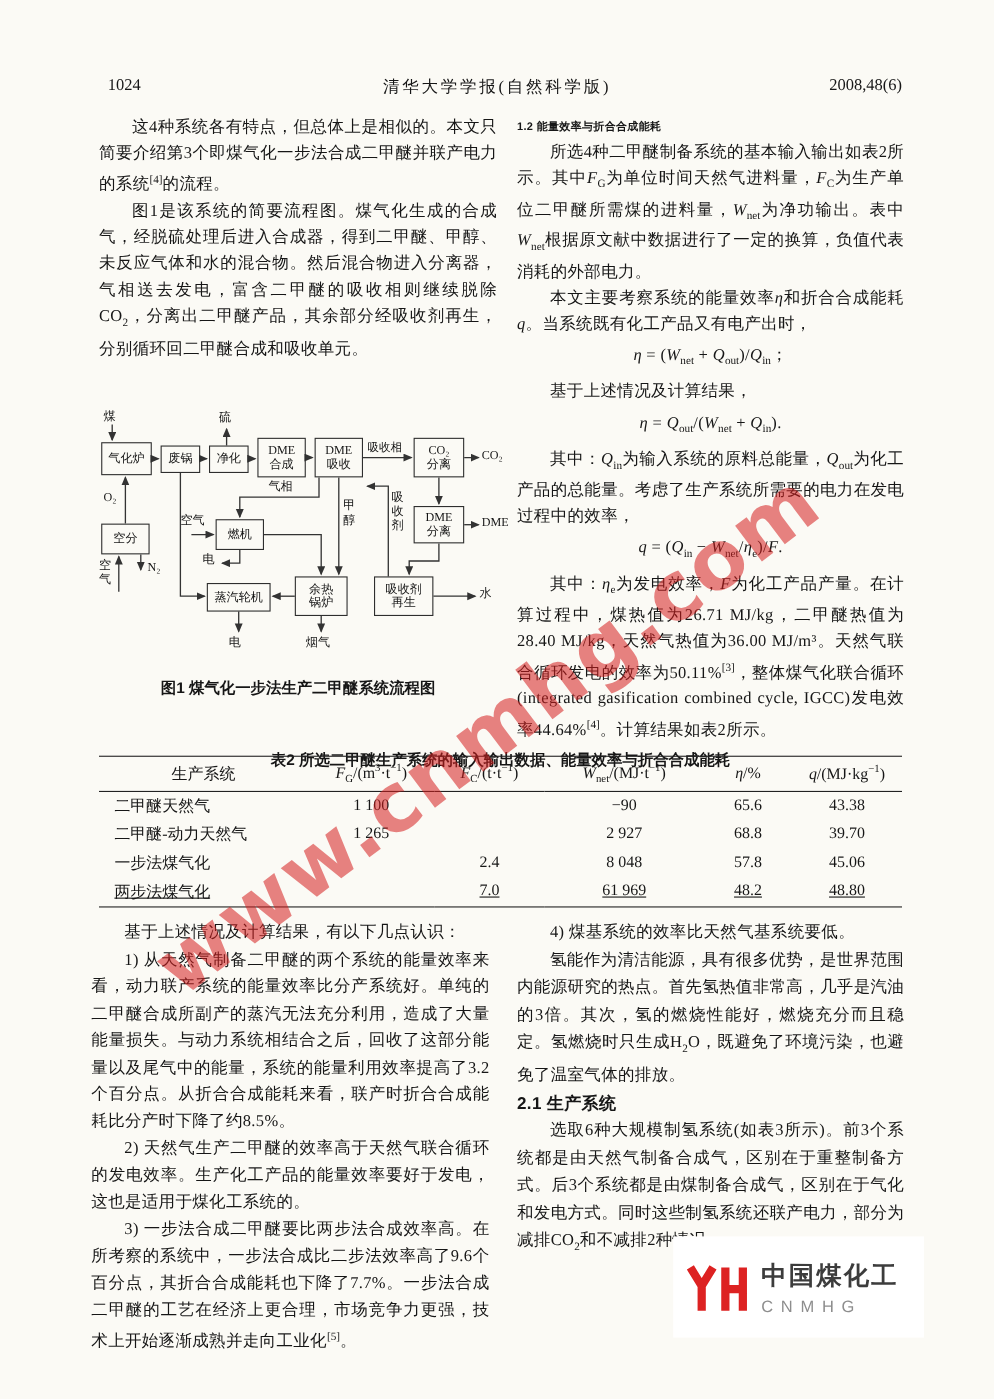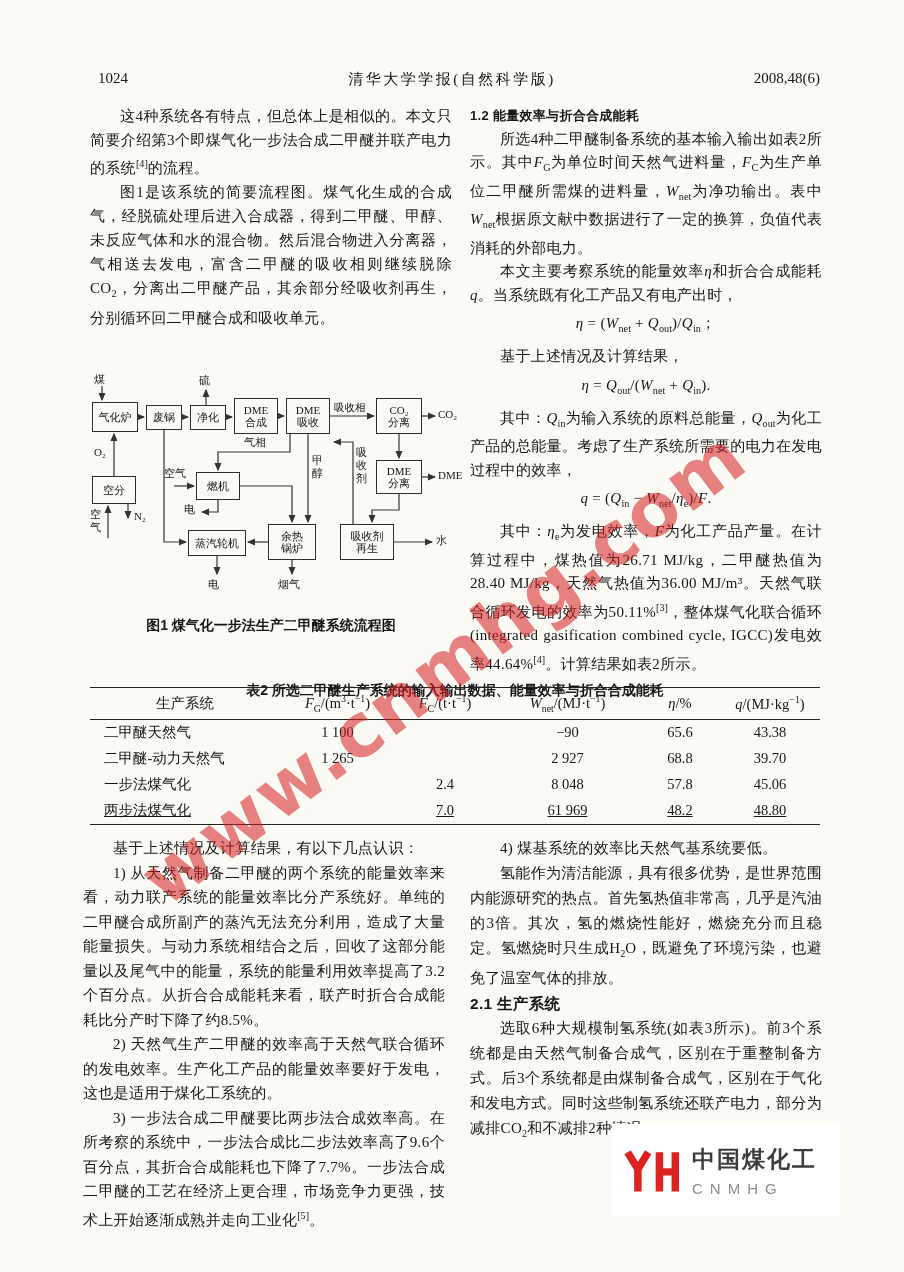--- a/index.html
+++ b/index.html
@@ -13,21 +13,21 @@
   
   .col{position:absolute;text-align:justify;font-size:15px;letter-spacing:.3px;}
   .col p{margin:0;text-indent:2em;}
   .lefttop{left:90px;top:104px;width:362px;line-height:24px;}
   .leftbottom{left:83px;top:836px;width:362px;line-height:24.5px;}
   .righttop{left:470px;top:104px;width:352px;line-height:23.5px;}
   .rightbottom{left:470px;top:836px;width:352px;line-height:25px;}
   sub,sup{font-size:68%;letter-spacing:0;}
   i{font-style:italic;}
   .hsec{font-family:"Liberation Sans","DejaVu Sans",sans-serif;font-weight:bold;text-indent:0 !important;}
-  .h12{font-size:13px;margin:0 0 9px 0;}
+  .h12{font-size:10px;margin:0 0 9px 0;}
   .h2{font-size:17px;margin:16px 0 11px 0;}
   .h21{font-size:15.5px;margin:13px 0 11px 0;}
   .formula{text-indent:0;text-align:center;margin:4px 0;line-height:24px;}
   
   .figure{position:absolute;left:88px;top:372px;width:380px;height:237px;}
   .figure svg{position:absolute;left:0;top:0;}
   .fbox{position:absolute;border:1.2px solid #2e2e2e;display:flex;align-items:center;justify-content:center;
         text-align:center;font-size:11px;line-height:12.5px;white-space:pre-line;box-sizing:border-box;background:transparent;}
   .flabel{position:absolute;font-size:11px;line-height:13px;white-space:pre-line;}
   .figcap,.tabcap{position:absolute;font-family:Liberation Sans, sans-serif;

